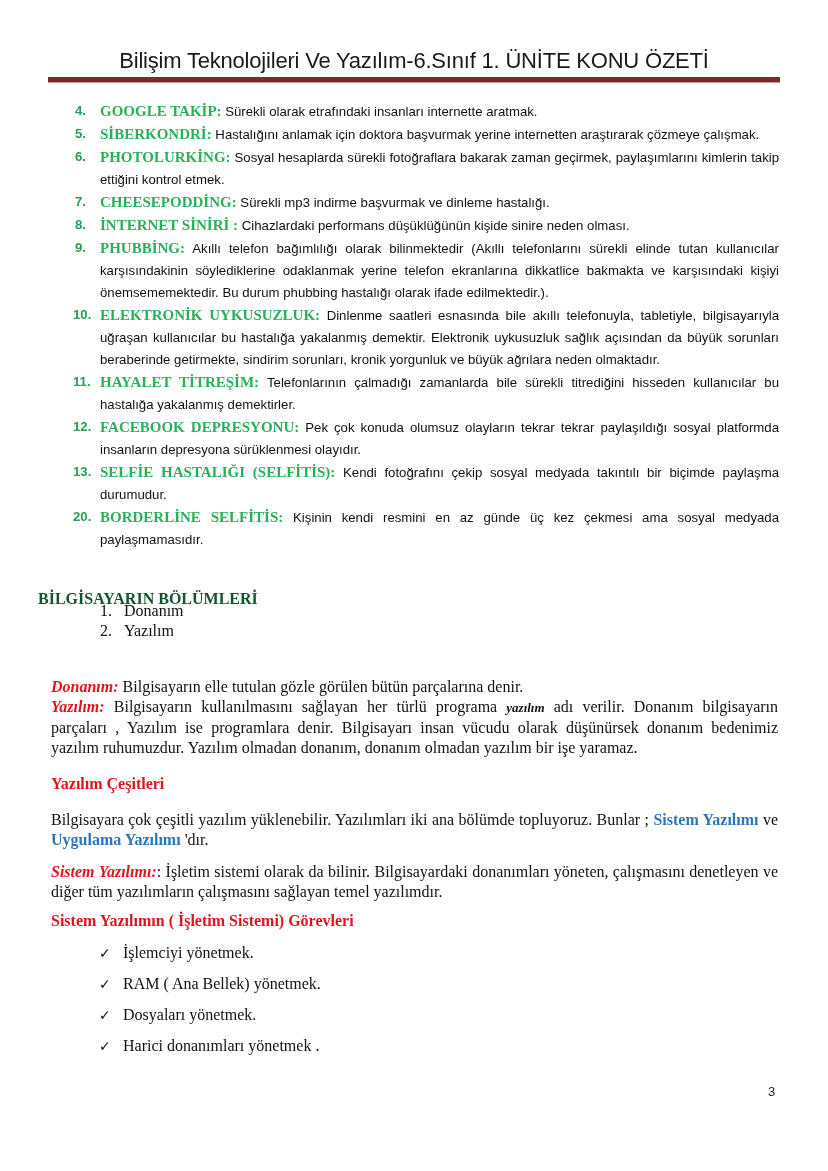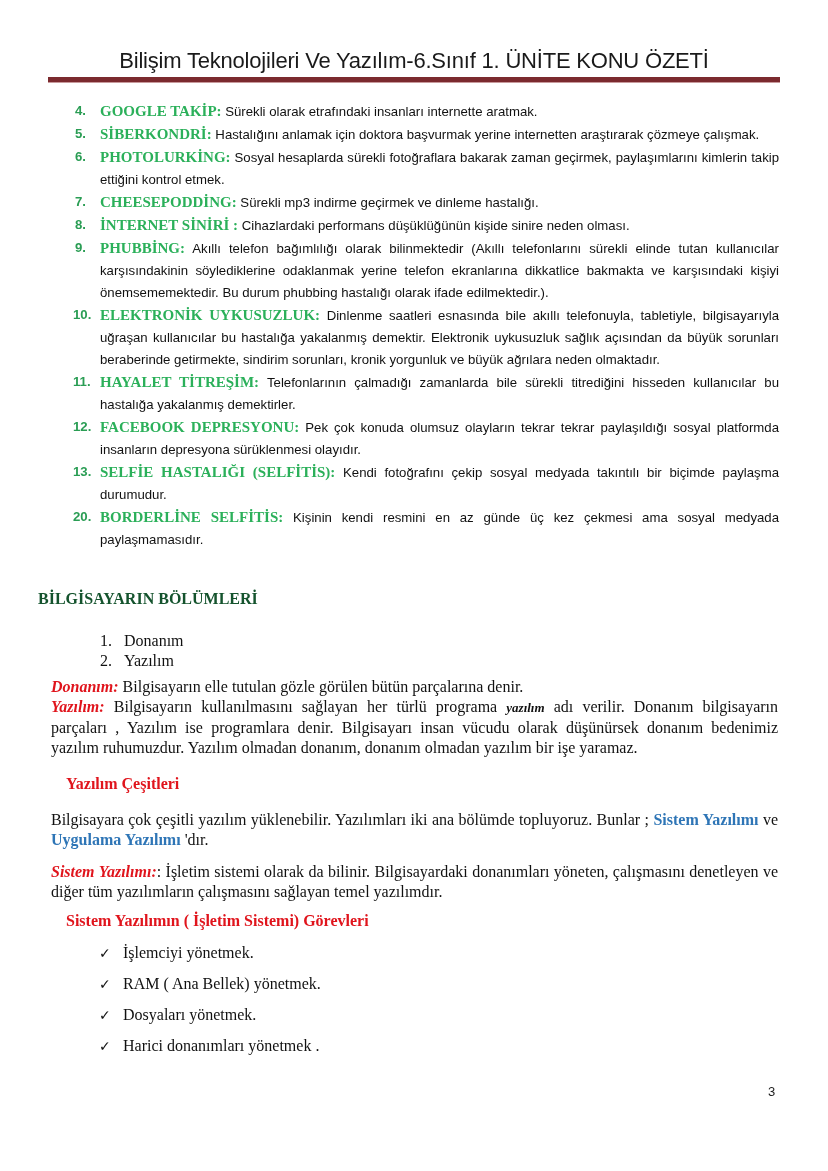--- a/index.html
+++ b/index.html
@@ -21,30 +21,30 @@
     
     .dlist { position: absolute; left: 75px; top: 100px; width: 704px;
       font-family: "Liberation Sans", sans-serif; font-size: 13.2px; color: #111; }
     .ditem { position: relative; padding-left: 25px; line-height: 22px; text-align: justify; }
     .ditem .num { position: absolute; left: 0; top: 0; font-weight: bold; color: #2a9d54; }
     .ditem .term { font-family: "Liberation Serif", serif; font-weight: bold; color: #2bb05a; font-size: 15px; }
     .ditem.n2 { padding-left: 25px; }
     .ditem.n2 .num { left: -2px; }
     .sec-heading { position: absolute; left: 38px; font-family: "Liberation Serif", serif;
       font-weight: bold; font-size: 16px; color: #14532d; }
-    .olist { position: absolute; left: 100px; top: 631px; font-family: "Liberation Serif", serif;
+    .olist { position: absolute; left: 100px; top: 601px; font-family: "Liberation Serif", serif;
       font-size: 16px; color: #111; line-height: 20px; }
     .olist .oi span.n { display: inline-block; width: 24px; }
 
     .para { position: absolute; left: 51px; width: 727px; font-family: "Liberation Serif", serif;
       font-size: 16px; color: #111; line-height: 20px; text-align: justify; }
     .red { color: #e0141c; font-weight: bold; font-style: italic; }
     .blue { color: #2e75b6; font-weight: bold; }
     .ital { font-style: italic; font-weight: bold; font-size: 13px; }
-    .red-heading { position: absolute; left: 66px; font-family: "Liberation Serif", serif;
+    .red-heading { position: absolute; left: 51px; font-family: "Liberation Serif", serif;
       font-weight: bold; font-size: 16px; color: #e0141c; }
 
     .checks { position: absolute; left: 76px; top: 942px; font-family: "Liberation Serif", serif;
       font-size: 16px; color: #111; margin-left: 23px; }
     .check { height: 31px; line-height: 22px; }
     .check .ck { display: inline-block; width: 24px; font-family: "DejaVu Sans", sans-serif; font-size: 14px; }
 
     .page-num { position: absolute; left: 768px; top: 1084px; font-family: "Liberation Sans", sans-serif;
       font-size: 13px; color: #222; }
   </style>
@@ -53,21 +53,21 @@
 
 <div class="page">
 
   <div class="header-title">Bilişim Teknolojileri Ve Yazılım-6.Sınıf 1. ÜNİTE KONU ÖZETİ</div>
   <div class="header-rule"></div>
 
   <div class="dlist">
     <div class="ditem"><span class="num">4.</span><span class="term">GOOGLE TAKİP:</span><span> Sürekli olarak etrafındaki insanları internette aratmak.</span></div>
     <div class="ditem"><span class="num">5.</span><span class="term">SİBERKONDRİ:</span><span> Hastalığını anlamak için doktora başvurmak yerine internetten araştırarak çözmeye çalışmak.</span></div>
     <div class="ditem"><span class="num">6.</span><span class="term">PHOTOLURKİNG:</span><span> Sosyal hesaplarda sürekli fotoğraflara bakarak zaman geçirmek, paylaşımlarını kimlerin takip ettiğini kontrol etmek.</span></div>
-    <div class="ditem"><span class="num">7.</span><span class="term">CHEESEPODDİNG:</span><span> Sürekli mp3 indirme geçirmek ve dinleme hastalığı.</span></div>
+    <div class="ditem"><span class="num">7.</span><span class="term">CHEESEPODDİNG:</span><span> Sürekli mp3 indirme başvurmak ve dinleme hastalığı.</span></div>
     <div class="ditem"><span class="num">8.</span><span class="term">İNTERNET SİNİRİ :</span><span> Cihazlardaki performans düşüklüğünün kişide sinire neden olması.</span></div>
     <div class="ditem"><span class="num">9.</span><span class="term">PHUBBİNG:</span><span> Akıllı telefon bağımlılığı olarak bilinmektedir (Akıllı telefonlarını sürekli elinde tutan kullanıcılar karşısındakinin söylediklerine odaklanmak yerine telefon ekranlarına dikkatlice bakmakta ve karşısındaki kişiyi önemsememektedir. Bu durum phubbing hastalığı olarak ifade edilmektedir.).</span></div>
     <div class="ditem n2"><span class="num">10.</span><span class="term">ELEKTRONİK UYKUSUZLUK:</span><span> Dinlenme saatleri esnasında bile akıllı telefonuyla, tabletiyle, bilgisayarıyla uğraşan kullanıcılar bu hastalığa yakalanmış demektir. Elektronik uykusuzluk sağlık açısından da büyük sorunları beraberinde getirmekte, sindirim sorunları, kronik yorgunluk ve büyük ağrılara neden olmaktadır.</span></div>
     <div class="ditem n2"><span class="num">11.</span><span class="term">HAYALET TİTREŞİM:</span><span> Telefonlarının çalmadığı zamanlarda bile sürekli titrediğini hisseden kullanıcılar bu hastalığa yakalanmış demektirler.</span></div>
     <div class="ditem n2"><span class="num">12.</span><span class="term">FACEBOOK DEPRESYONU:</span><span> Pek çok konuda olumsuz olayların tekrar tekrar paylaşıldığı sosyal platformda insanların depresyona sürüklenmesi olayıdır.</span></div>
     <div class="ditem n2"><span class="num">13.</span><span class="term">SELFİE HASTALIĞI (SELFİTİS):</span><span> Kendi fotoğrafını çekip sosyal medyada takıntılı bir biçimde paylaşma durumudur.</span></div>
     <div class="ditem n2"><span class="num">20.</span><span class="term">BORDERLİNE SELFİTİS:</span><span> Kişinin kendi resmini en az günde üç kez çekmesi ama sosyal medyada paylaşmamasıdır.</span></div>
   </div>
 
   <div class="sec-heading" style="top:590px;">BİLGİSAYARIN BÖLÜMLERİ</div>

